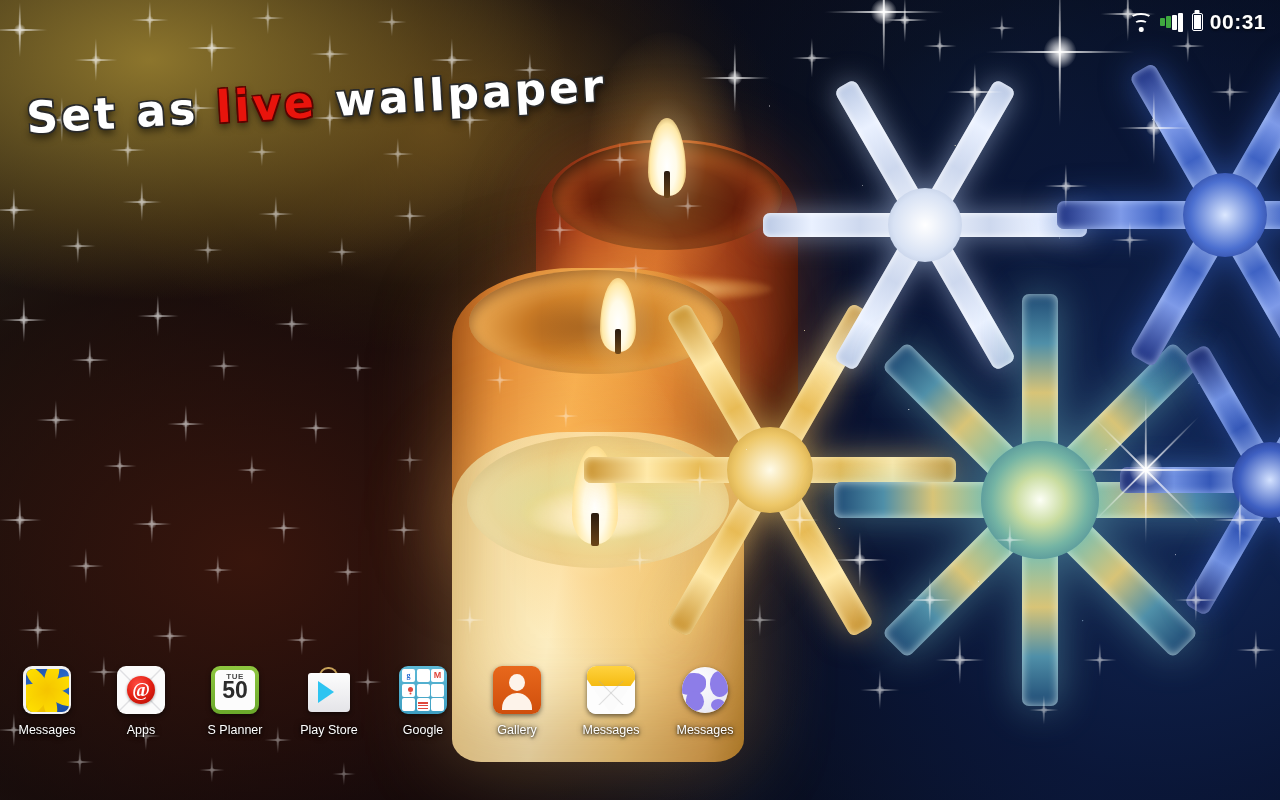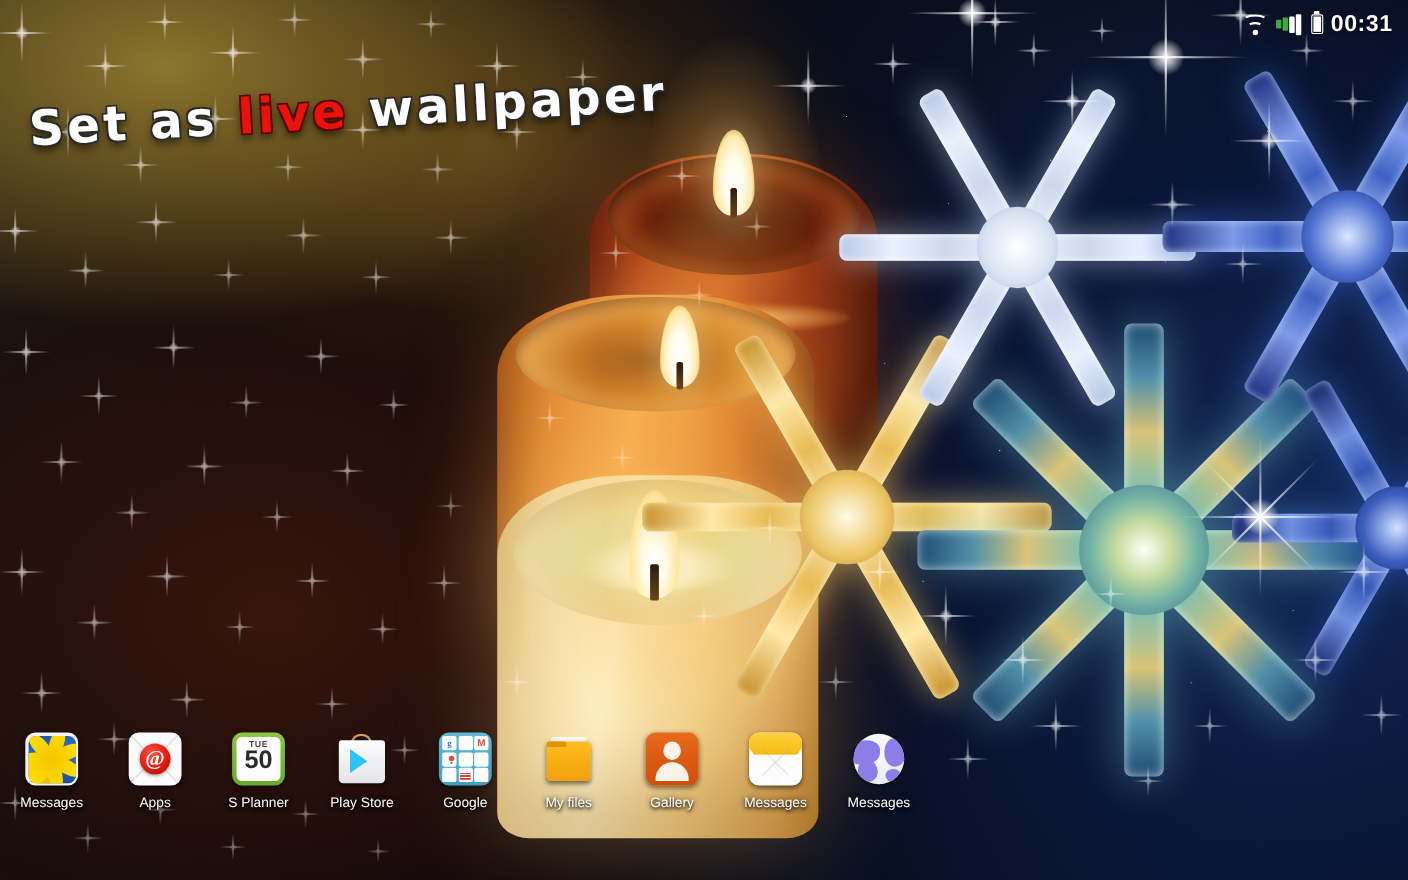--- a/index.html
+++ b/index.html
@@ -1128,28 +1128,20 @@
         <span class="mini mini-yt"></span>
         <span class="mini mini-drive"></span>
         <span class="mini mini-music"></span>
         <span class="mini mini-news"></span>
         <span class="mini mini-hang"></span>
       </div>
     </div>
     <div class="lbl">Google</div>
   </div>
 
-  <div class="app">
-    <div class="tile ic-files">
-      <span class="paper"></span>
-        <span class="body"></span>
-        <span class="tab"></span>
-    </div>
-    <div class="lbl">My files</div>
-  </div>
 
 
   <div class="app">
     <div class="tile rt ic-contacts">
       <span class="head"></span>
         <span class="body"></span>
     </div>
     <div class="lbl">Gallery</div>
   </div>
 

